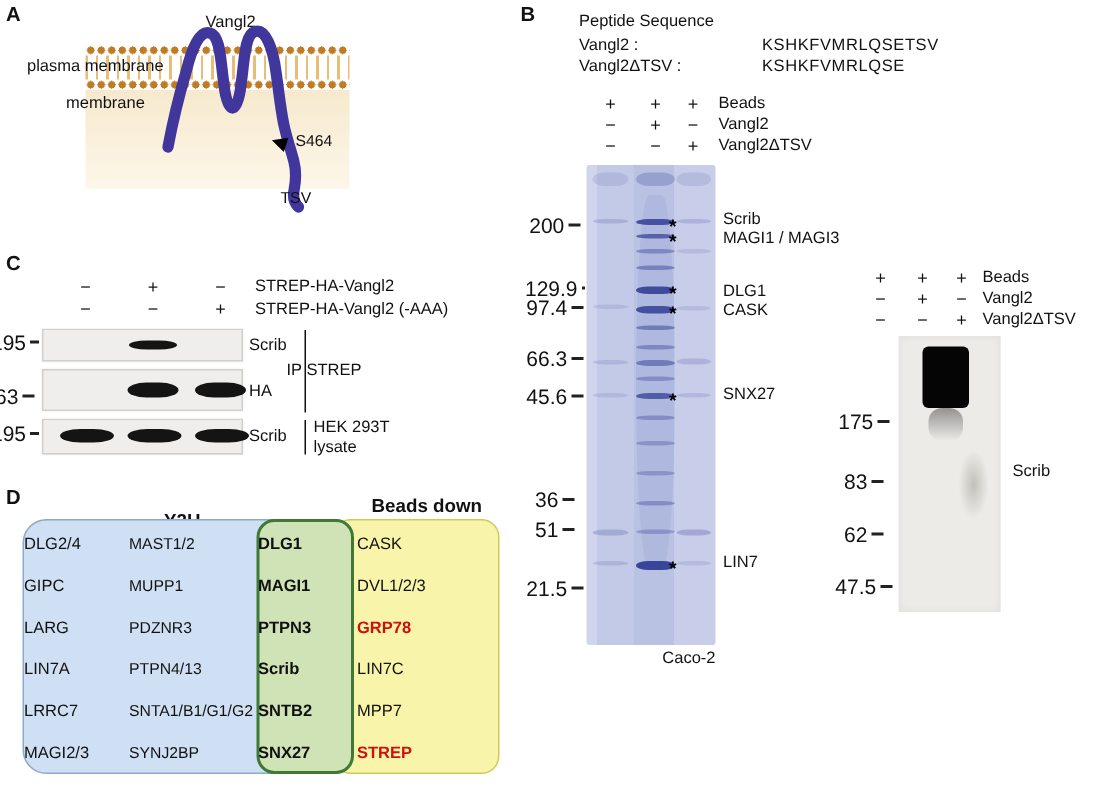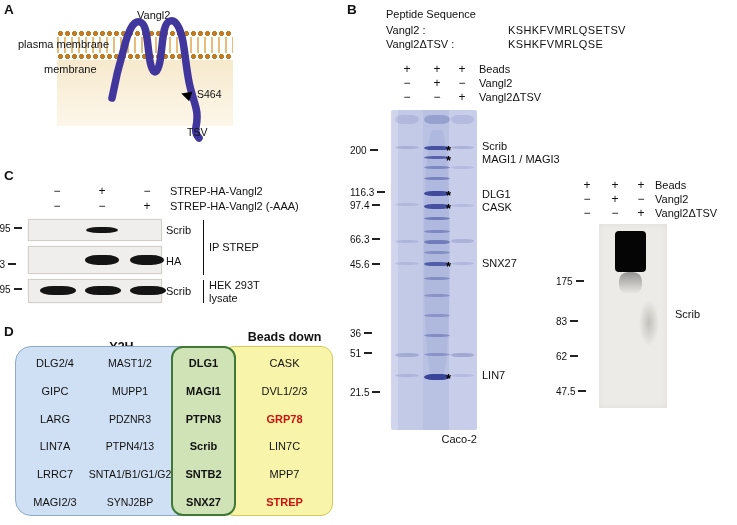--- a/index.html
+++ b/index.html
@@ -31,21 +31,21 @@
     border-top:5px solid transparent; border-bottom:5px solid transparent;
     border-right:10px solid #000; transform:rotate(18deg);
   }
 
   
   .gel {
     background: linear-gradient(90deg,#d0d4ec 0 8%, #c3cae7 8% 37%, #bac2e3 37% 68%, #c8cde9 68% 100%);
     border-radius:2px; position:absolute; overflow:hidden;
   }
   .band { position:absolute; background:var(--gel-band,#333f96); border-radius:40%/60%; filter:blur(.4px); }
-  .mk { position:absolute; display:flex; align-items:center; justify-content:flex-start; height:12px; font-size:10px; }
+  .mk { position:absolute; display:flex; align-items:center; justify-content:center; height:12px; font-size:14px; }
   .mk .tick { display:inline-block; width:8px; height:1.6px; background:#222; margin-left:3px; }
   .band-label { position:absolute; font-size:11px; white-space:nowrap; }
   .asterisk { position:absolute; font-size:13px; font-weight:bold; color:#000; }
 
   
   .blot { position:absolute; background:#edebe7; box-shadow:inset 0 0 6px rgba(0,0,0,.06); }
   .blot-band { position:absolute; background:#050505; border-radius:4px; }
   .blot-smear { position:absolute; background:linear-gradient(#4a4a4a,rgba(0,0,0,0)); border-radius:40%; }
   .blot-smudge { position:absolute; background:radial-gradient(closest-side, rgba(160,158,150,.55), rgba(0,0,0,0)); }
 
@@ -53,21 +53,21 @@
   .strip { position:absolute; background:#f0eeec; box-shadow:inset 0 0 0 1px #d2cfca, 0 0 2px rgba(0,0,0,.08); }
   .wb-band { position:absolute; background:#141414; border-radius:45%/60%; filter:blur(.3px); }
   .group-line { position:absolute; width:0; border-left:1.3px solid #111; }
   .group-label { position:absolute; font-size:11px; }
 
   
   .venn-box { position:absolute; }
   .box-blue  { background:var(--blue-fill,#cfe0f4);  border:1.5px solid var(--blue-border,#8ea9c9);  border-radius:16px; }
   .box-yellow{ background:var(--yellow-fill,#f8f4a9);border:1.5px solid var(--yellow-border,#d2ca58);border-radius:12px; }
   .box-green { background:var(--green-fill,#cfe3b6); border:2px solid var(--green-border,#3e7a35);   border-radius:12px; }
-  .venn-col { position:absolute; display:flex; flex-direction:column; justify-content:space-between; align-items:center; }
+  .venn-col { position:absolute; display:flex; flex-direction:column; justify-content:space-between; align-items:flex-start; }
   .venn-col span { white-space:nowrap; }
   .venn-header { position:absolute; font-weight:bold; font-size:12.5px; text-align:center; }
   .bold { font-weight:bold; }
   .red { color:var(--red,#cc1111); font-weight:bold; }
 </style>
 </head>
 <body>
 
 <div>
   <span class="abs panel-label" style="left:4px;top:2px">A</span>
@@ -149,21 +149,21 @@
       <div class="band" style="left: 60px; top: 152px; width: 23px; height: 3px; opacity: 0.14;"></div>
       <div class="band" style="left: 60px; top: 243px; width: 23px; height: 4px; opacity: 0.25;"></div>
       <div class="band" style="left: 60px; top: 264px; width: 23px; height: 3px; opacity: 0.12;"></div>
     </div>
 
   <div class="mk" style="left:350px;top:144px;width:40px">
       <span>200</span>
       <span class="tick"></span>
     </div>
   <div class="mk" style="left:350px;top:186px;width:40px">
-      <span>116.3</span>
+      <span>129.9</span>
       <span class="tick"></span>
     </div>
   <div class="mk" style="left:350px;top:199px;width:40px">
       <span>97.4</span>
       <span class="tick"></span>
     </div>
   <div class="mk" style="left:350px;top:233px;width:40px">
       <span>66.3</span>
       <span class="tick"></span>
     </div>
@@ -278,21 +278,21 @@
   <div class="mk" style="left:-6px;top:283px;width:32px">
       <span>195</span>
       <span class="tick"></span>
     </div>
 
   <span class="abs t11" style="left:166px;top:224px">Scrib</span>
   <span class="abs t11" style="left:166px;top:255px">HA</span>
   <span class="abs t11" style="left:166px;top:285px">Scrib</span>
 
   <div class="group-line" style="left:203px;top:220px;height:55px"></div>
-  <span class="group-label" style="left:209px;top:241px">IP STREP</span>
+  <span class="group-label" style="left:191px;top:241px">IP STREP</span>
   <div class="group-line" style="left:203px;top:280px;height:23px"></div>
   <span class="group-label" style="left:209px;top:279px;width:62px;line-height:1.15">HEK 293T lysate</span>
 </div>
 
 <div>
   <span class="abs panel-label" style="left:4px;top:324px">D</span>
 
   <span class="venn-header" style="left:15px;top:340px;width:213px">Y2H</span>
   <span class="venn-header" style="left:236px;top:330px;width:97px">Beads down</span>
 

